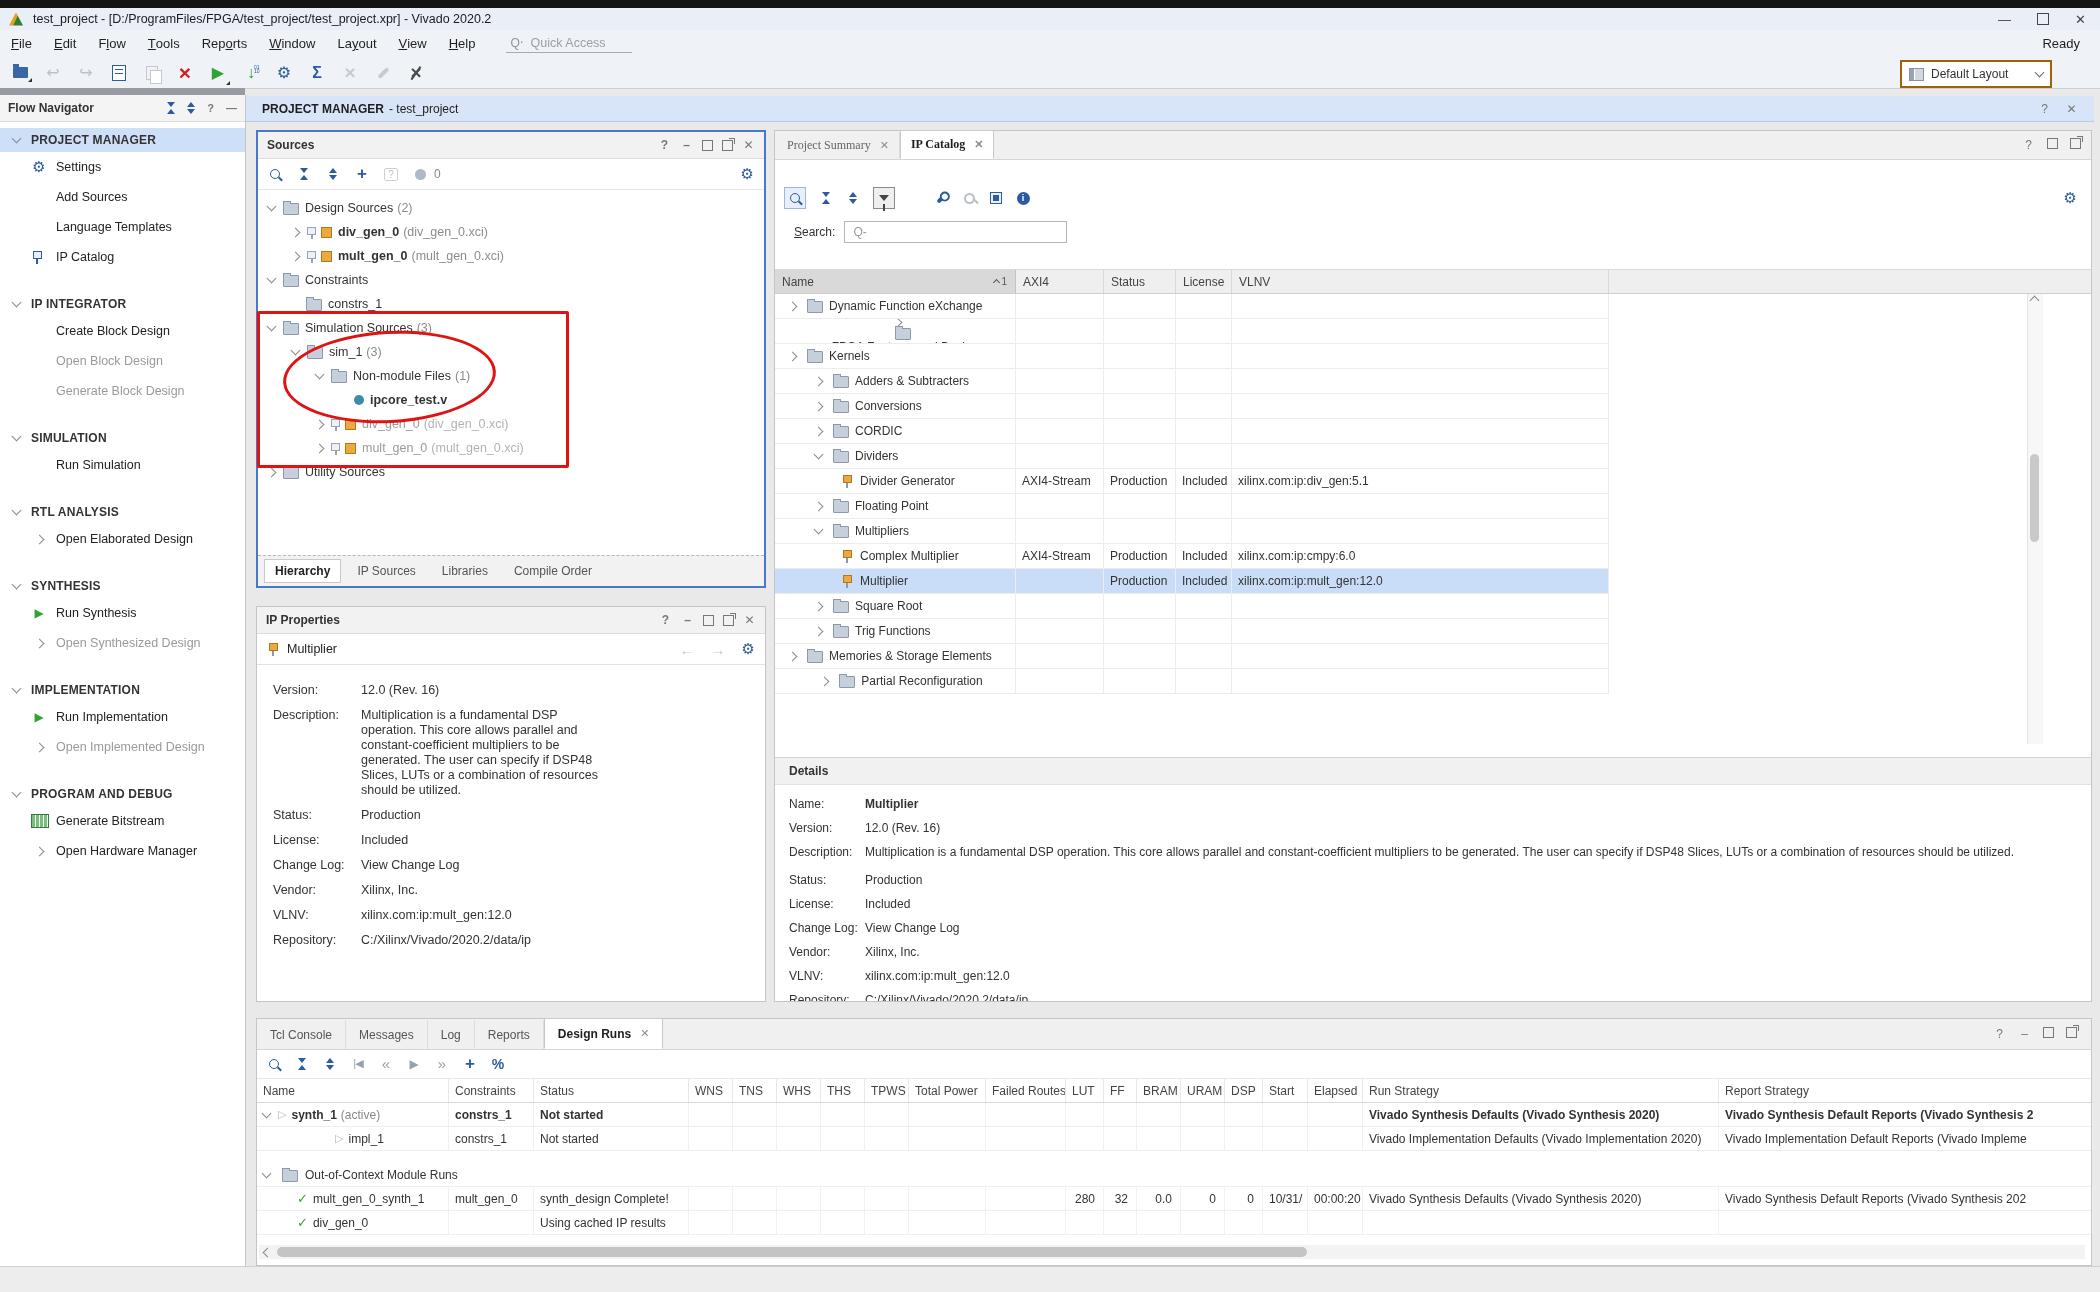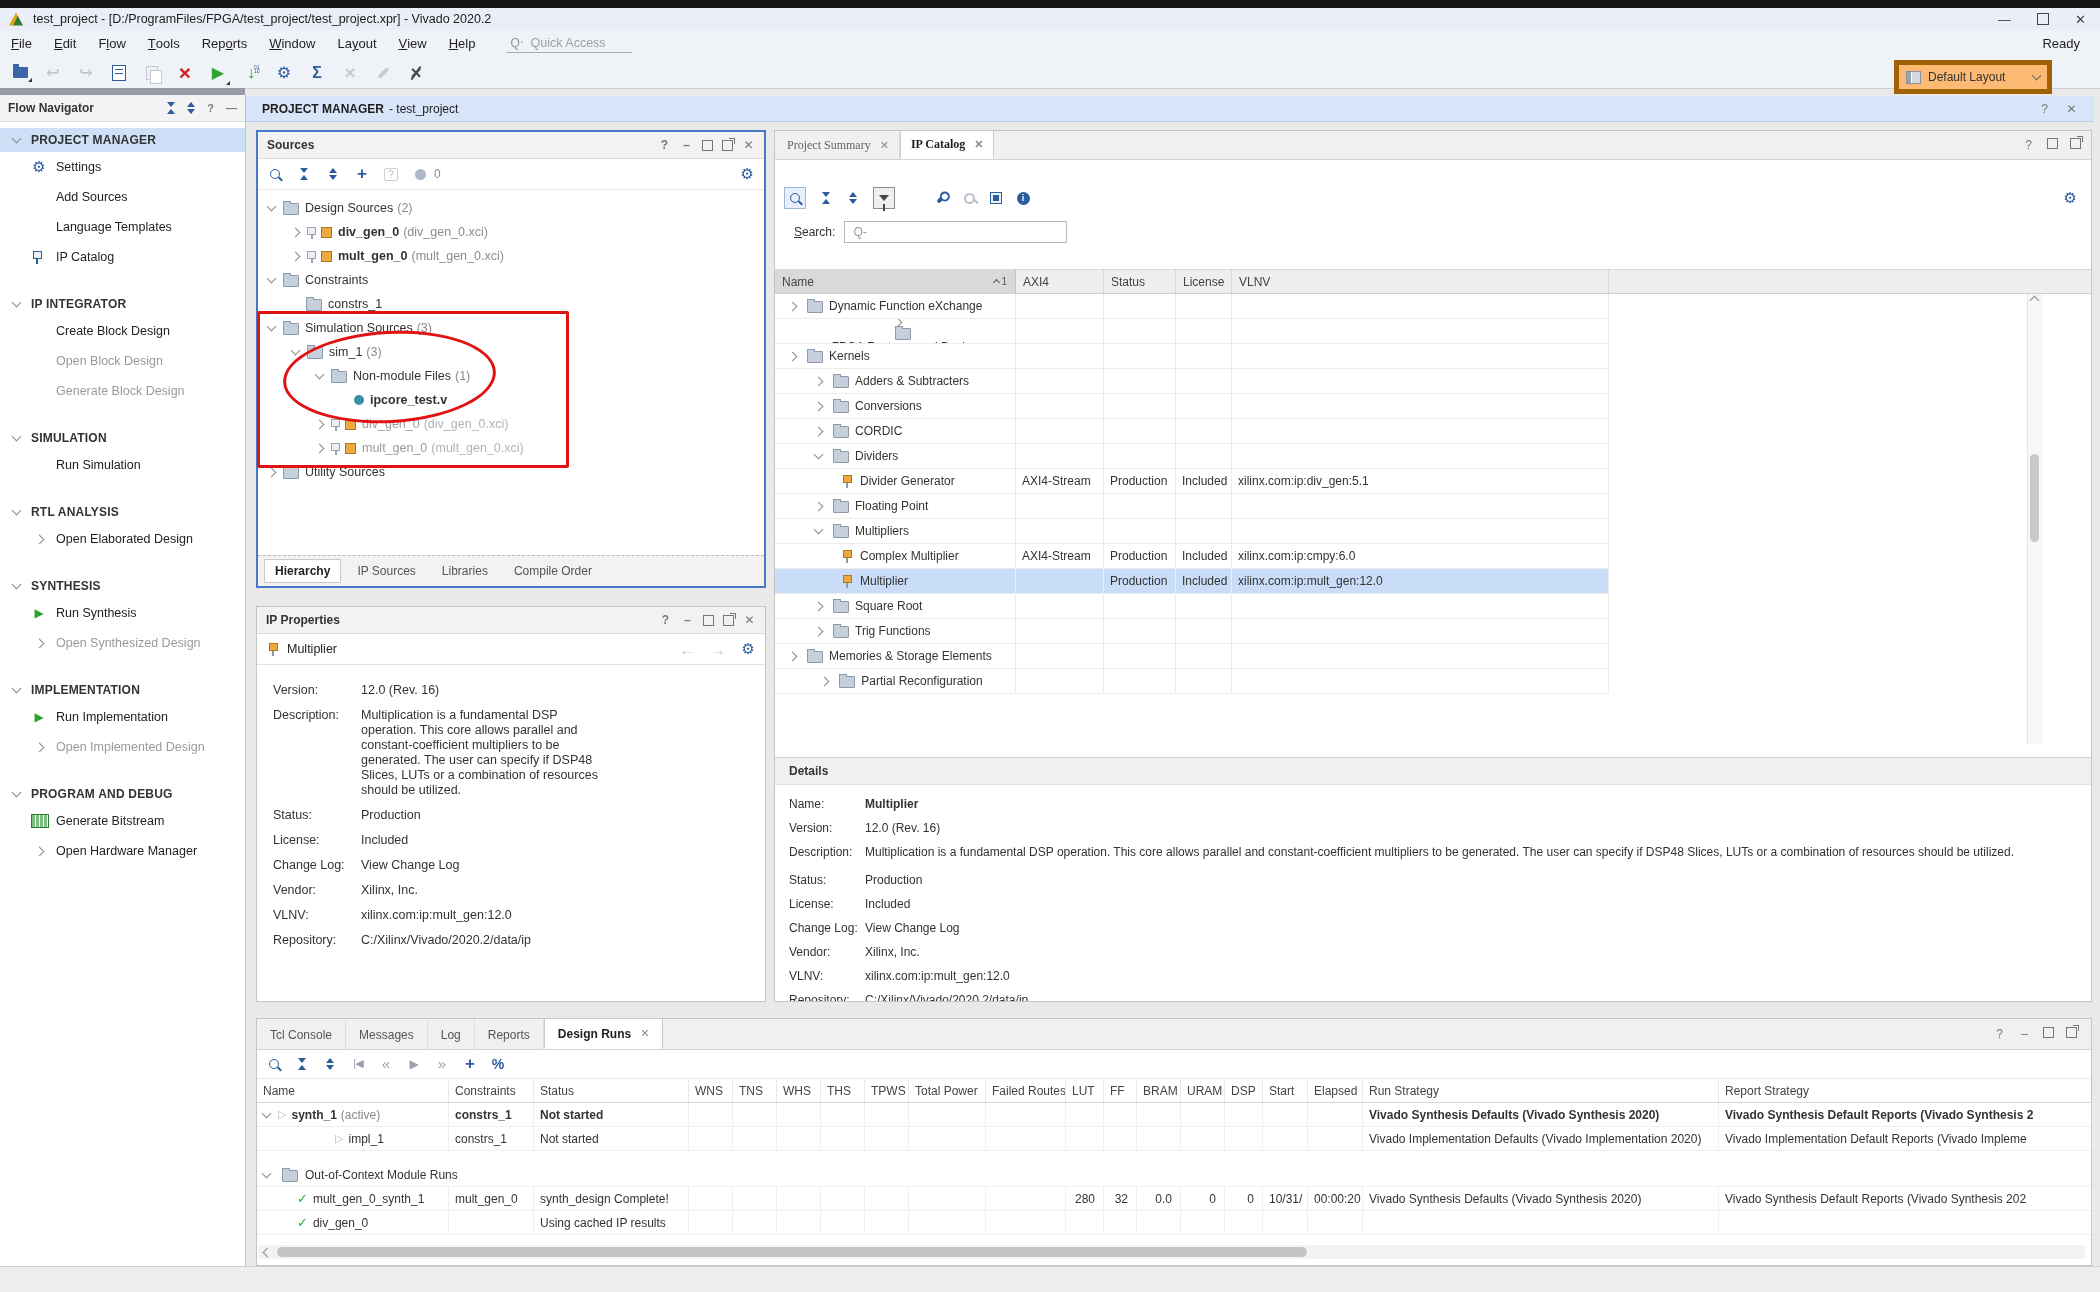--- a/index.html
+++ b/index.html
@@ -46,21 +46,21 @@
   .ti-run::after{content:"";position:absolute;right:-6px;bottom:-3px;border-left:4px solid transparent;border-bottom:4px solid #333;}
   .ti-step::before{content:"↓";color:#2FA42F;font-weight:bold;font-size:16px;}
   .ti-step::after{content:"01 10";position:absolute;margin-left:14px;margin-top:-8px;font-size:5px;color:#2C5B9E;width:8px;line-height:4px;display:inline-block;}
   .ti-settings::before{content:"⚙";color:#2C5B9E;font-size:16px;}
   .ti-sigma::before{content:"Σ";color:#2C5B9E;font-weight:bold;font-size:16px;}
   .ti-cancel::before{content:"×";color:#C6CBD2;font-weight:bold;font-size:19px;}
   .ti-edit{width:13px;height:4px;background:#C6CBD2;border-radius:2px;transform:rotate(-45deg);}
   .ti-abort{position:relative;}
   .ti-abort::before{content:"×";color:#4A4A4A;font-weight:bold;font-size:19px;}
   .ti-abort::after{content:"";position:absolute;width:1.6px;height:16px;background:#4A4A4A;transform:rotate(35deg);}
-  #layout-box{position:absolute;right:48px;top:60px;width:134px;height:24px;background:#fdba74;border:5px solid #a16207;display:flex;align-items:center;gap:7px;padding:0 7px;font-size:12px;color:#333;}
+  #layout-box{position:absolute;right:48px;top:60px;width:134px;height:24px;background:#ffffff;border:2px solid #a16207;display:flex;align-items:center;gap:7px;padding:0 7px;font-size:12px;color:#333;}
   .ic-layoutgrid{width:13px;height:11px;border:1px solid #8A93A3;background:linear-gradient(90deg,#9AA3B1 0 4px,#fff 4px 5px,#D3D8E0 5px);flex:none;}
   .ddchev{width:6px;height:6px;border-right:1.5px solid #666;border-bottom:1.5px solid #666;transform:rotate(45deg);margin-left:auto;margin-top:-3px;}
 
   
   .chevc{width:6px;height:6px;border-right:1.6px solid #8A8A8A;border-bottom:1.6px solid #8A8A8A;display:inline-block;flex:none;}
   .chevc.open{transform:rotate(45deg);margin-top:-3px;}
   .chevc.closed{transform:rotate(-45deg);}
   .tree-spacer{width:8px;flex:none;display:inline-block;}
   .ic-folder{width:14px;height:10px;background:#C6D0DC;border:1px solid #8C99A8;border-radius:1px;position:relative;flex:none;margin:2px 0 0 6px;}
   .ic-folder::before{content:"";position:absolute;top:-3px;left:-1px;width:6px;height:2px;background:#C6D0DC;border:1px solid #8C99A8;border-bottom:none;}

